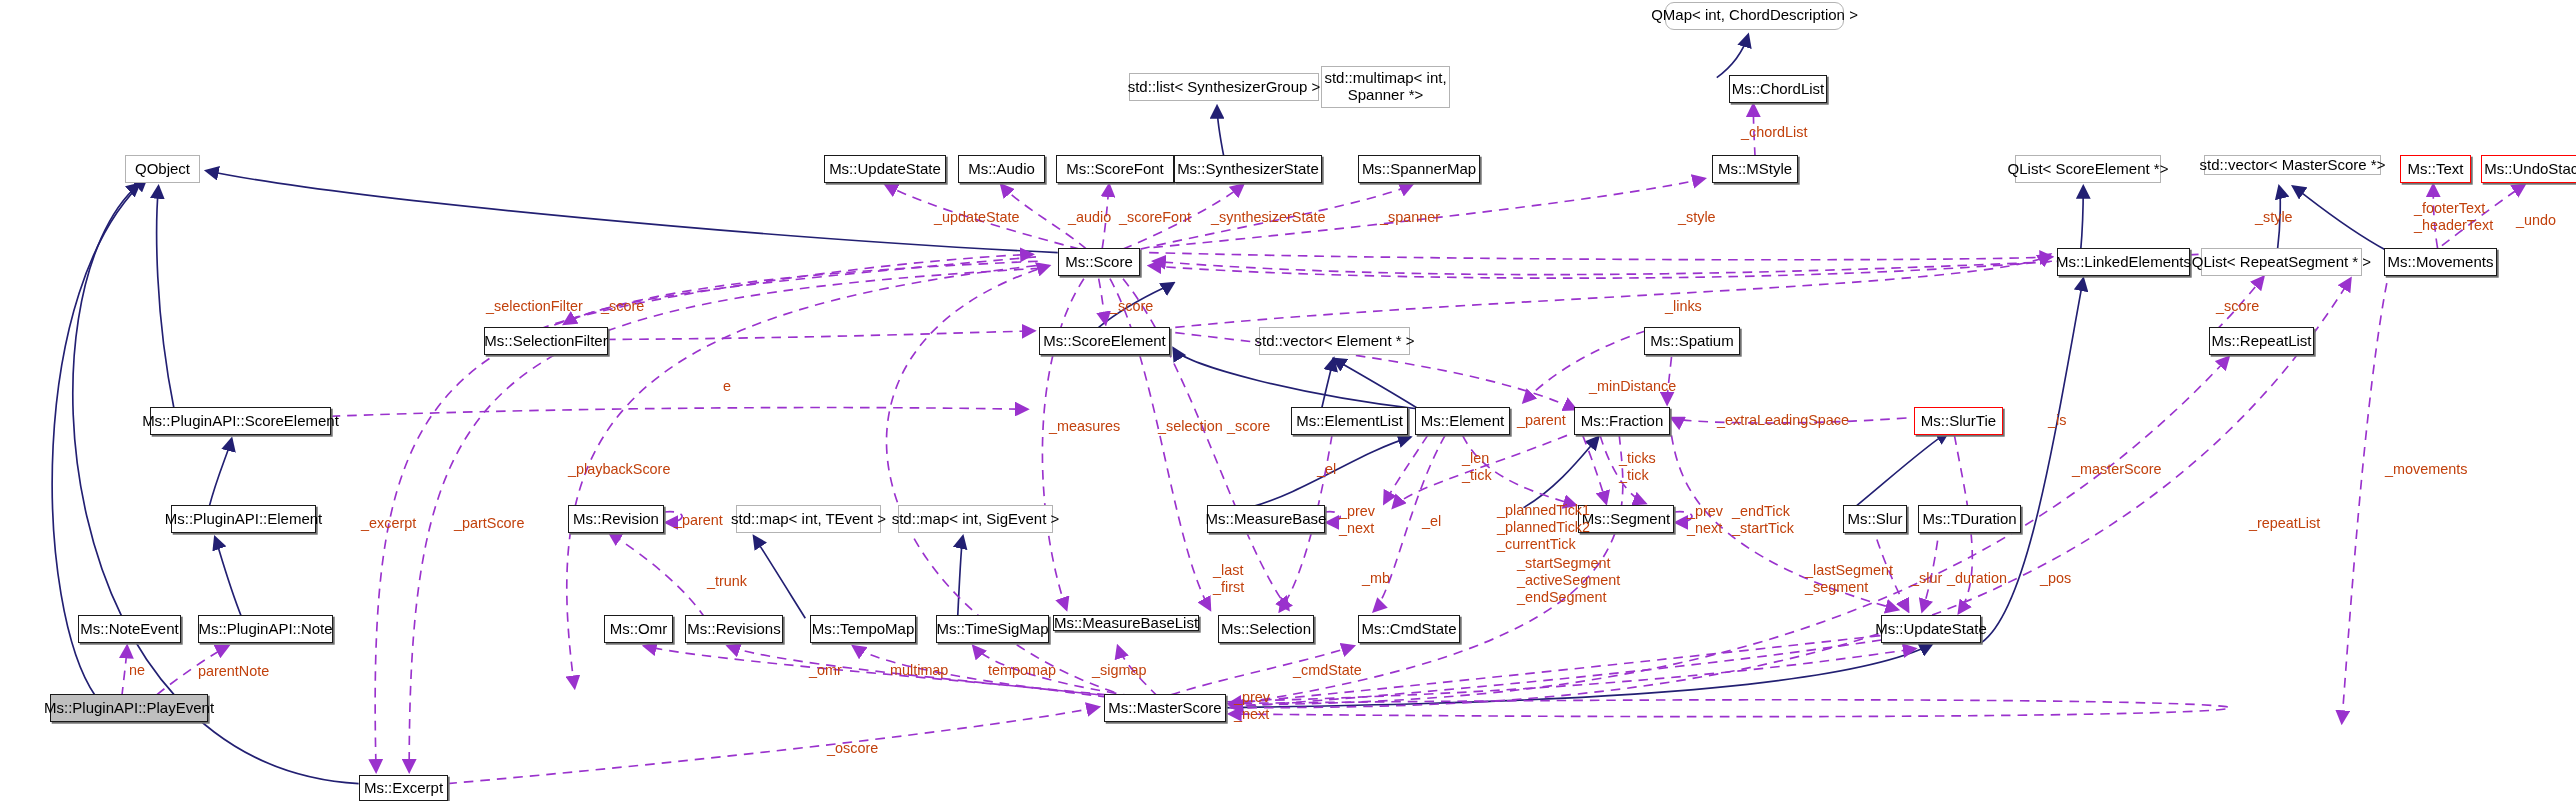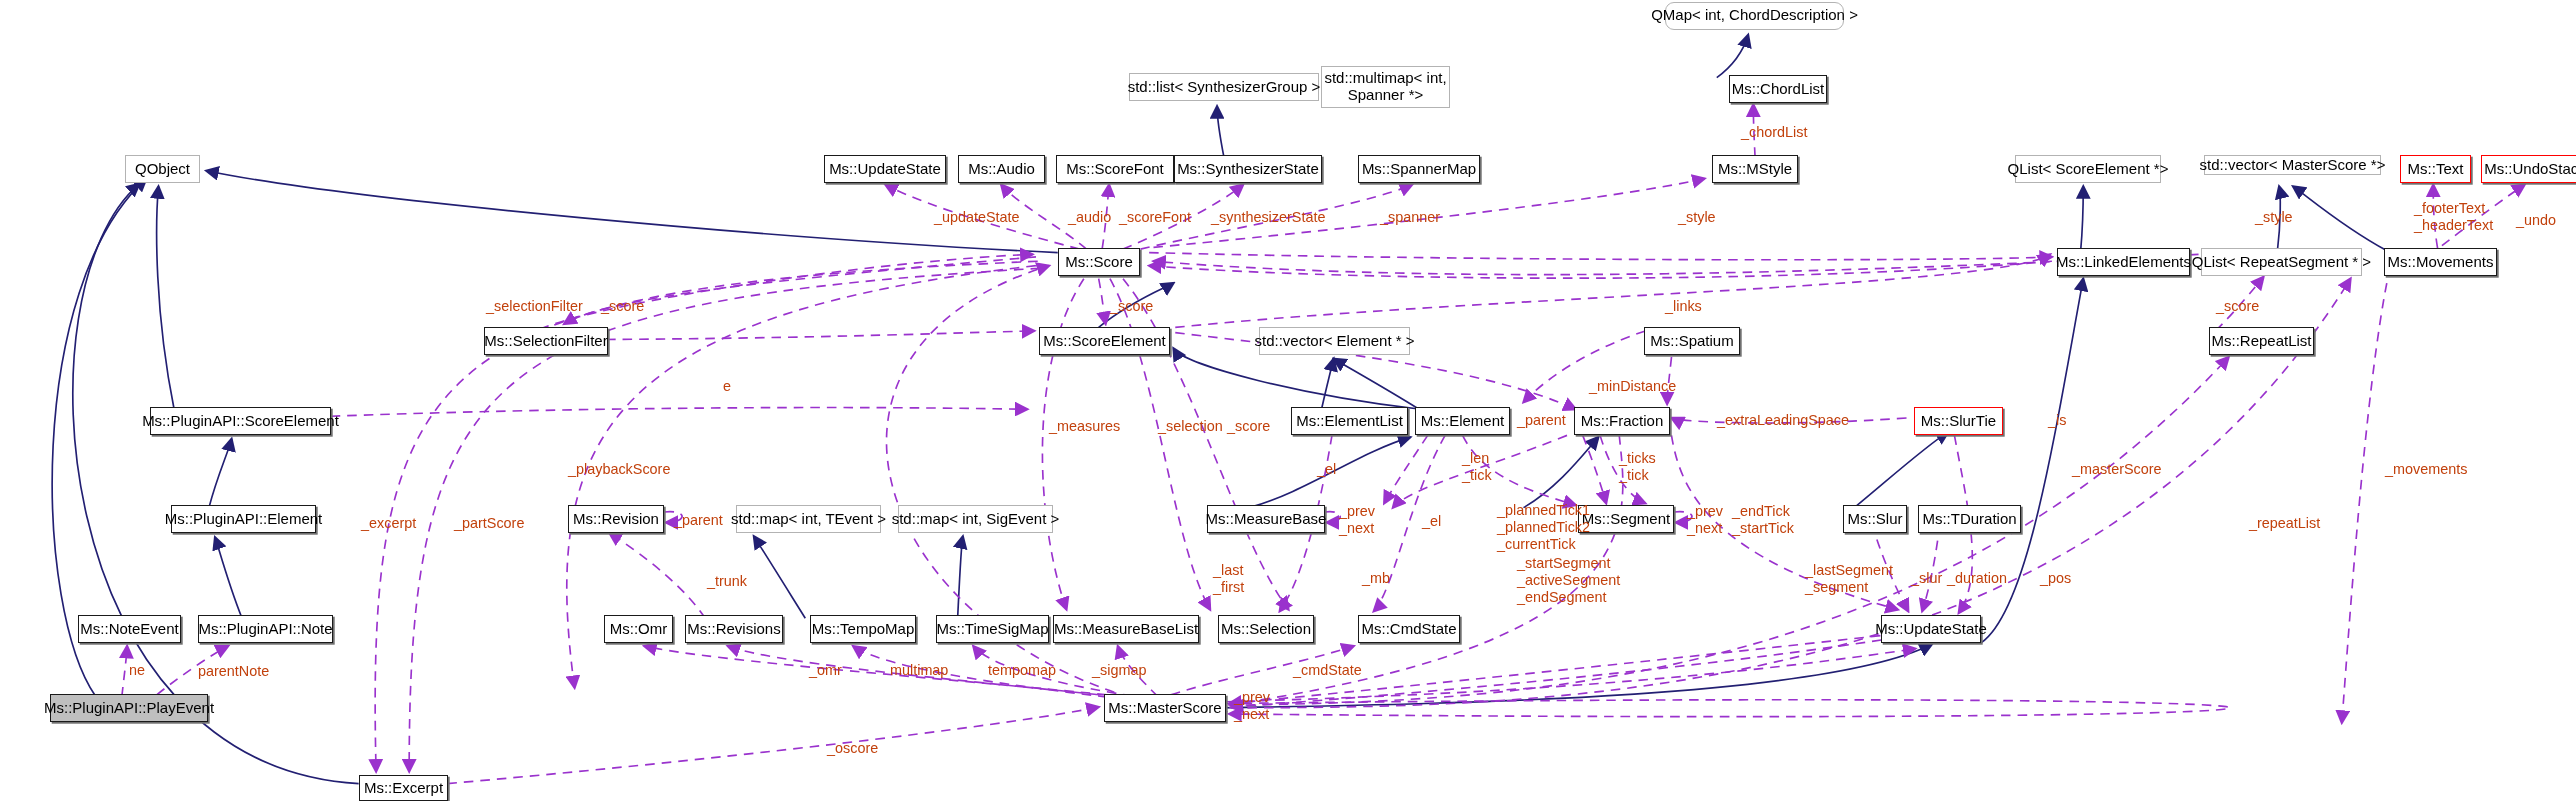--- a/index.html
+++ b/index.html
@@ -228,21 +228,21 @@
       <div class="node n-class" style="left: 1918px; top: 505px; width: 103px; height: 28px;">Ms::TDuration</div>
       <div class="node n-class" style="left: 568px; top: 505px; width: 96px; height: 28px;">Ms::Revision</div>
       <div class="node n-tmpl" style="left: 736px; top: 505px; width: 145px; height: 28px;">std::map&lt; int, TEvent &gt;</div>
       <div class="node n-tmpl" style="left: 898px; top: 505px; width: 155px; height: 28px;">std::map&lt; int, SigEvent &gt;</div>
       <div class="node n-class" style="left: 78px; top: 615px; width: 103px; height: 28px;">Ms::NoteEvent</div>
       <div class="node n-class" style="left: 198px; top: 615px; width: 135px; height: 28px;">Ms::PluginAPI::Note</div>
       <div class="node n-class" style="left: 604px; top: 615px; width: 69px; height: 28px;">Ms::Omr</div>
       <div class="node n-class" style="left: 685px; top: 615px; width: 98px; height: 28px;">Ms::Revisions</div>
       <div class="node n-class" style="left: 810px; top: 615px; width: 106px; height: 28px;">Ms::TempoMap</div>
       <div class="node n-class" style="left: 936px; top: 615px; width: 113px; height: 28px;">Ms::TimeSigMap</div>
-      <div class="node n-class" style="left: 1053px; top: 615px; width: 146px; height: 28px;">Ms::MeasureBaseList</div>
+      <div class="node n-class" style="left: 1053px; top: 615px; width: 146px; height: 16px;">Ms::MeasureBaseList</div>
       <div class="node n-class" style="left: 1218px; top: 615px; width: 96px; height: 28px;">Ms::Selection</div>
       <div class="node n-class" style="left: 1358px; top: 615px; width: 102px; height: 28px;">Ms::CmdState</div>
       <div class="node n-class" style="left: 1881px; top: 615px; width: 100px; height: 28px;">Ms::UpdateState</div>
       <div class="node n-current" style="left: 50px; top: 694px; width: 158px; height: 28px;">Ms::PluginAPI::PlayEvent</div>
       <div class="node n-class" style="left: 1104px; top: 694px; width: 122px; height: 28px;">Ms::MasterScore</div>
       <div class="node n-class" style="left: 359px; top: 775px; width: 89px; height: 26px;">Ms::Excerpt</div>
     </div>
 
   <div id="label-host">
       <div class="elabel" style="left: 934px; top: 209px;">_updateState</div>

